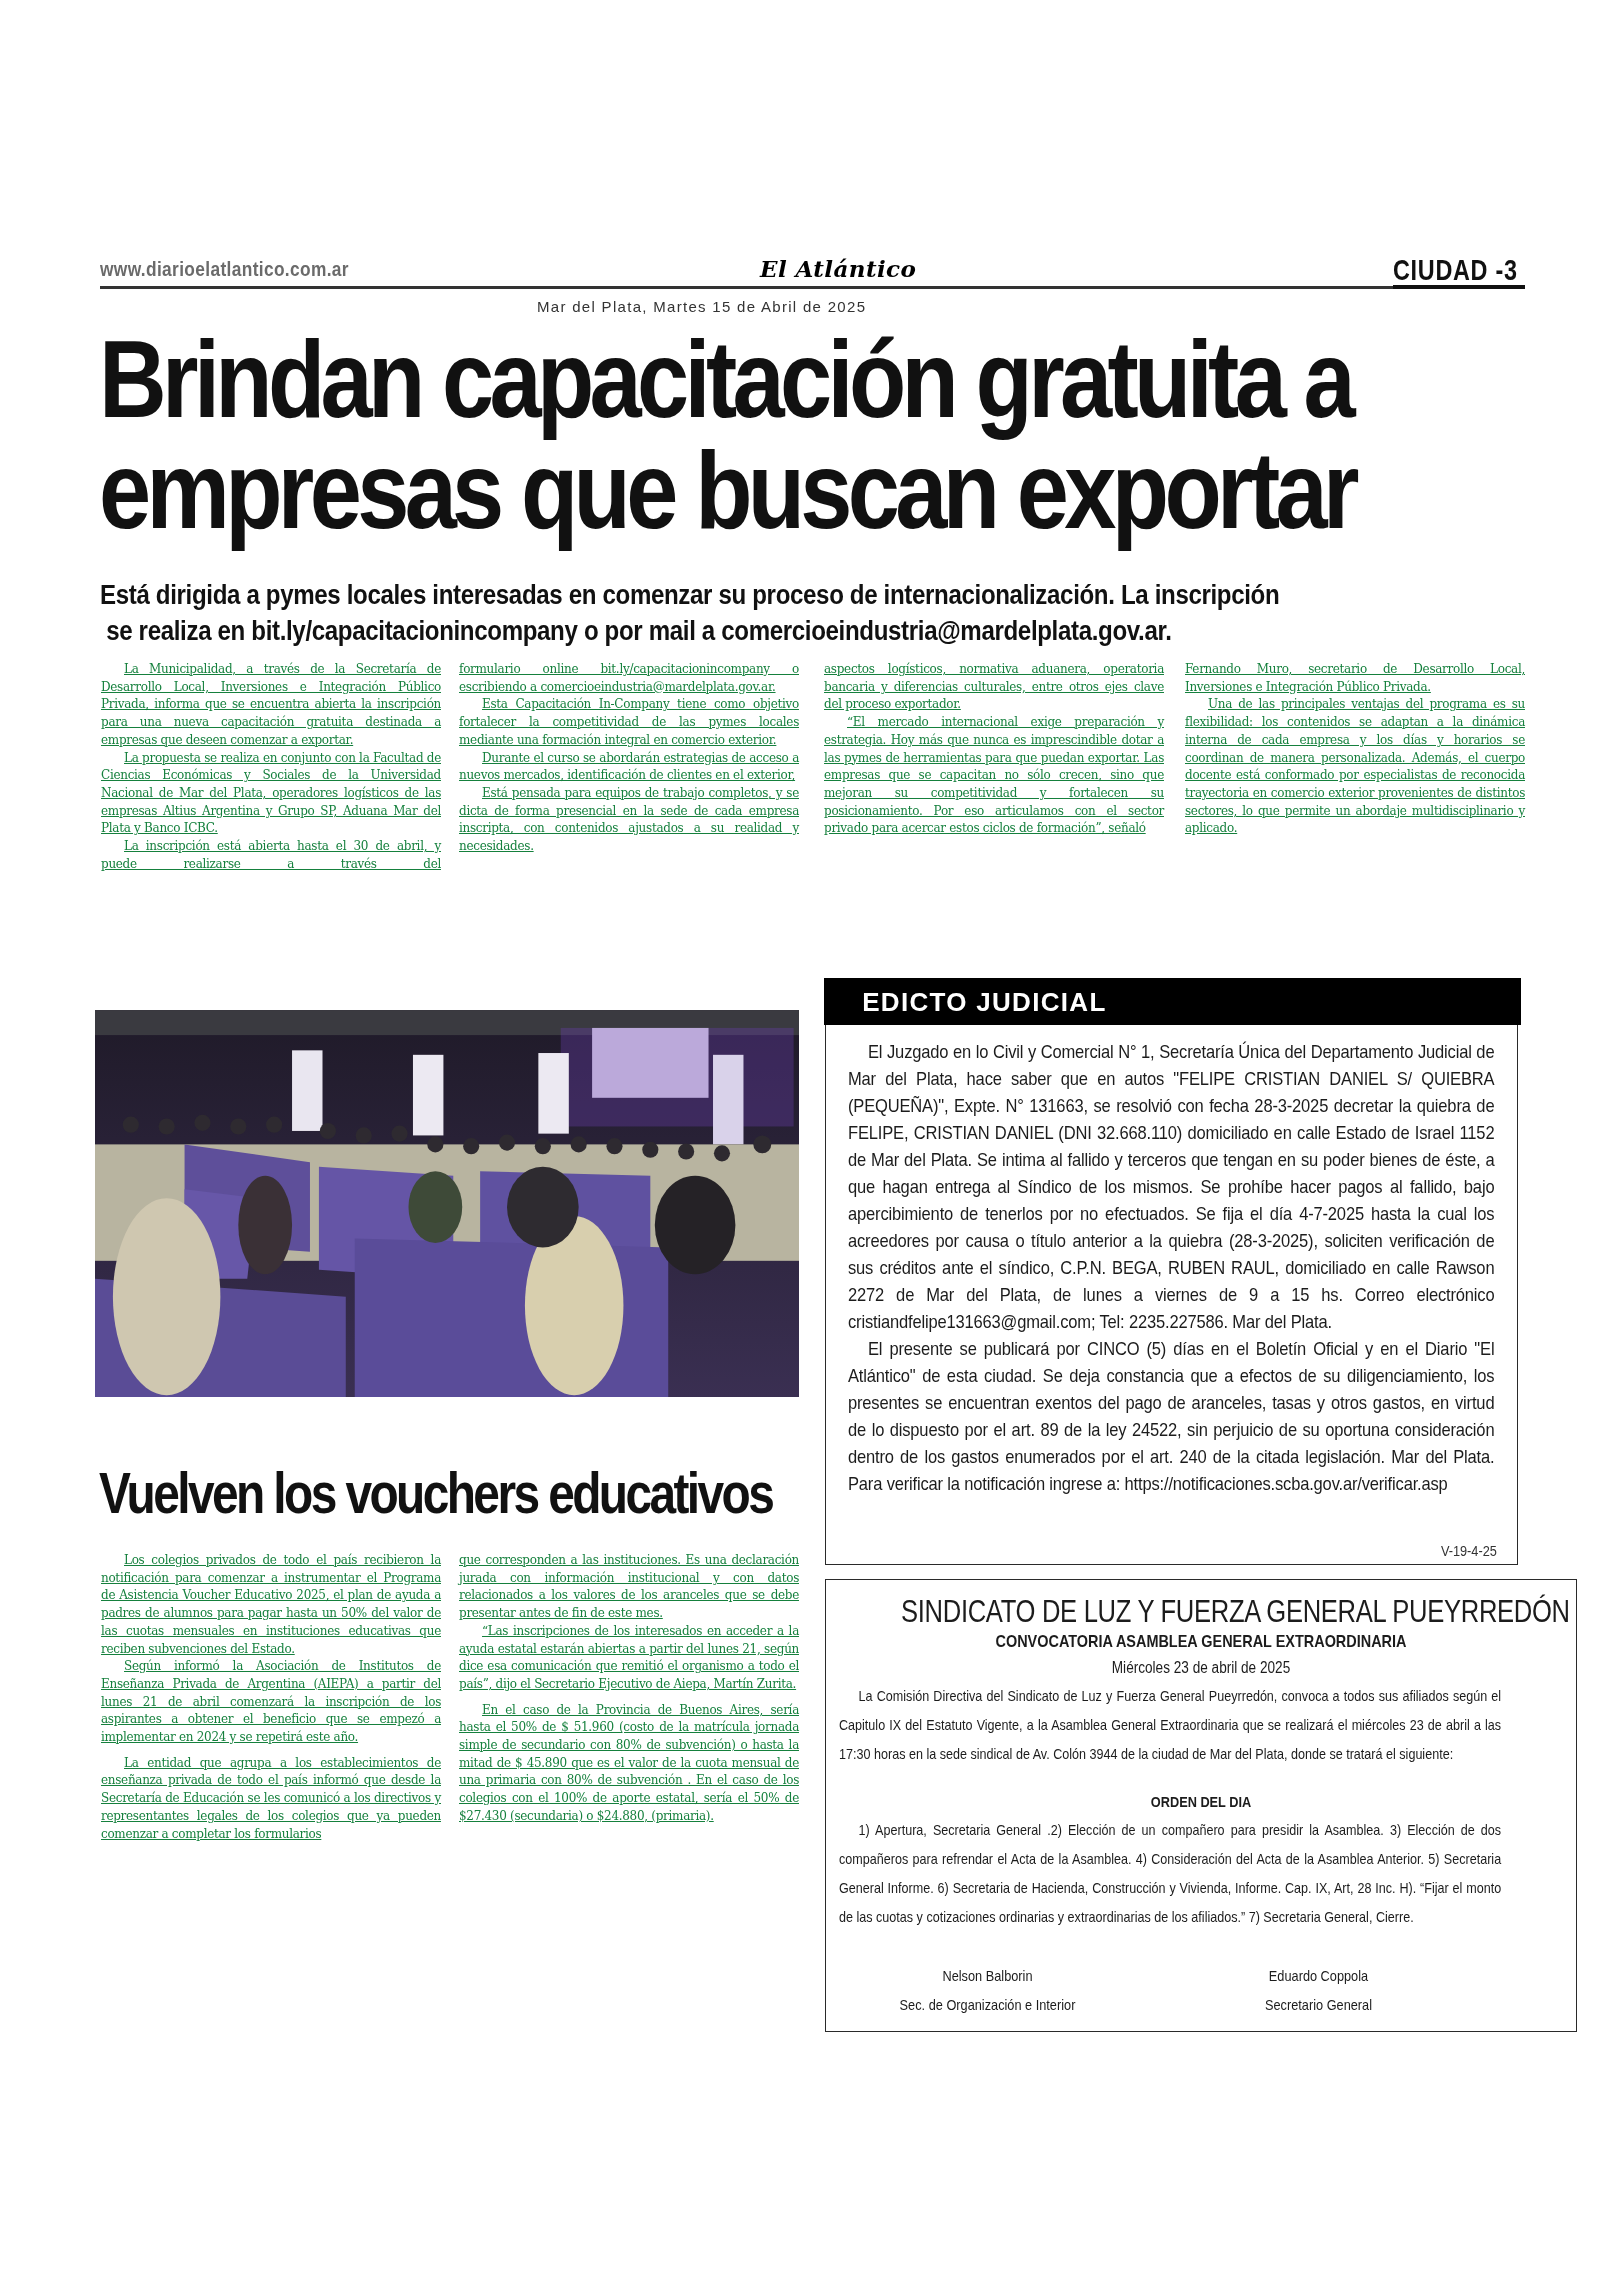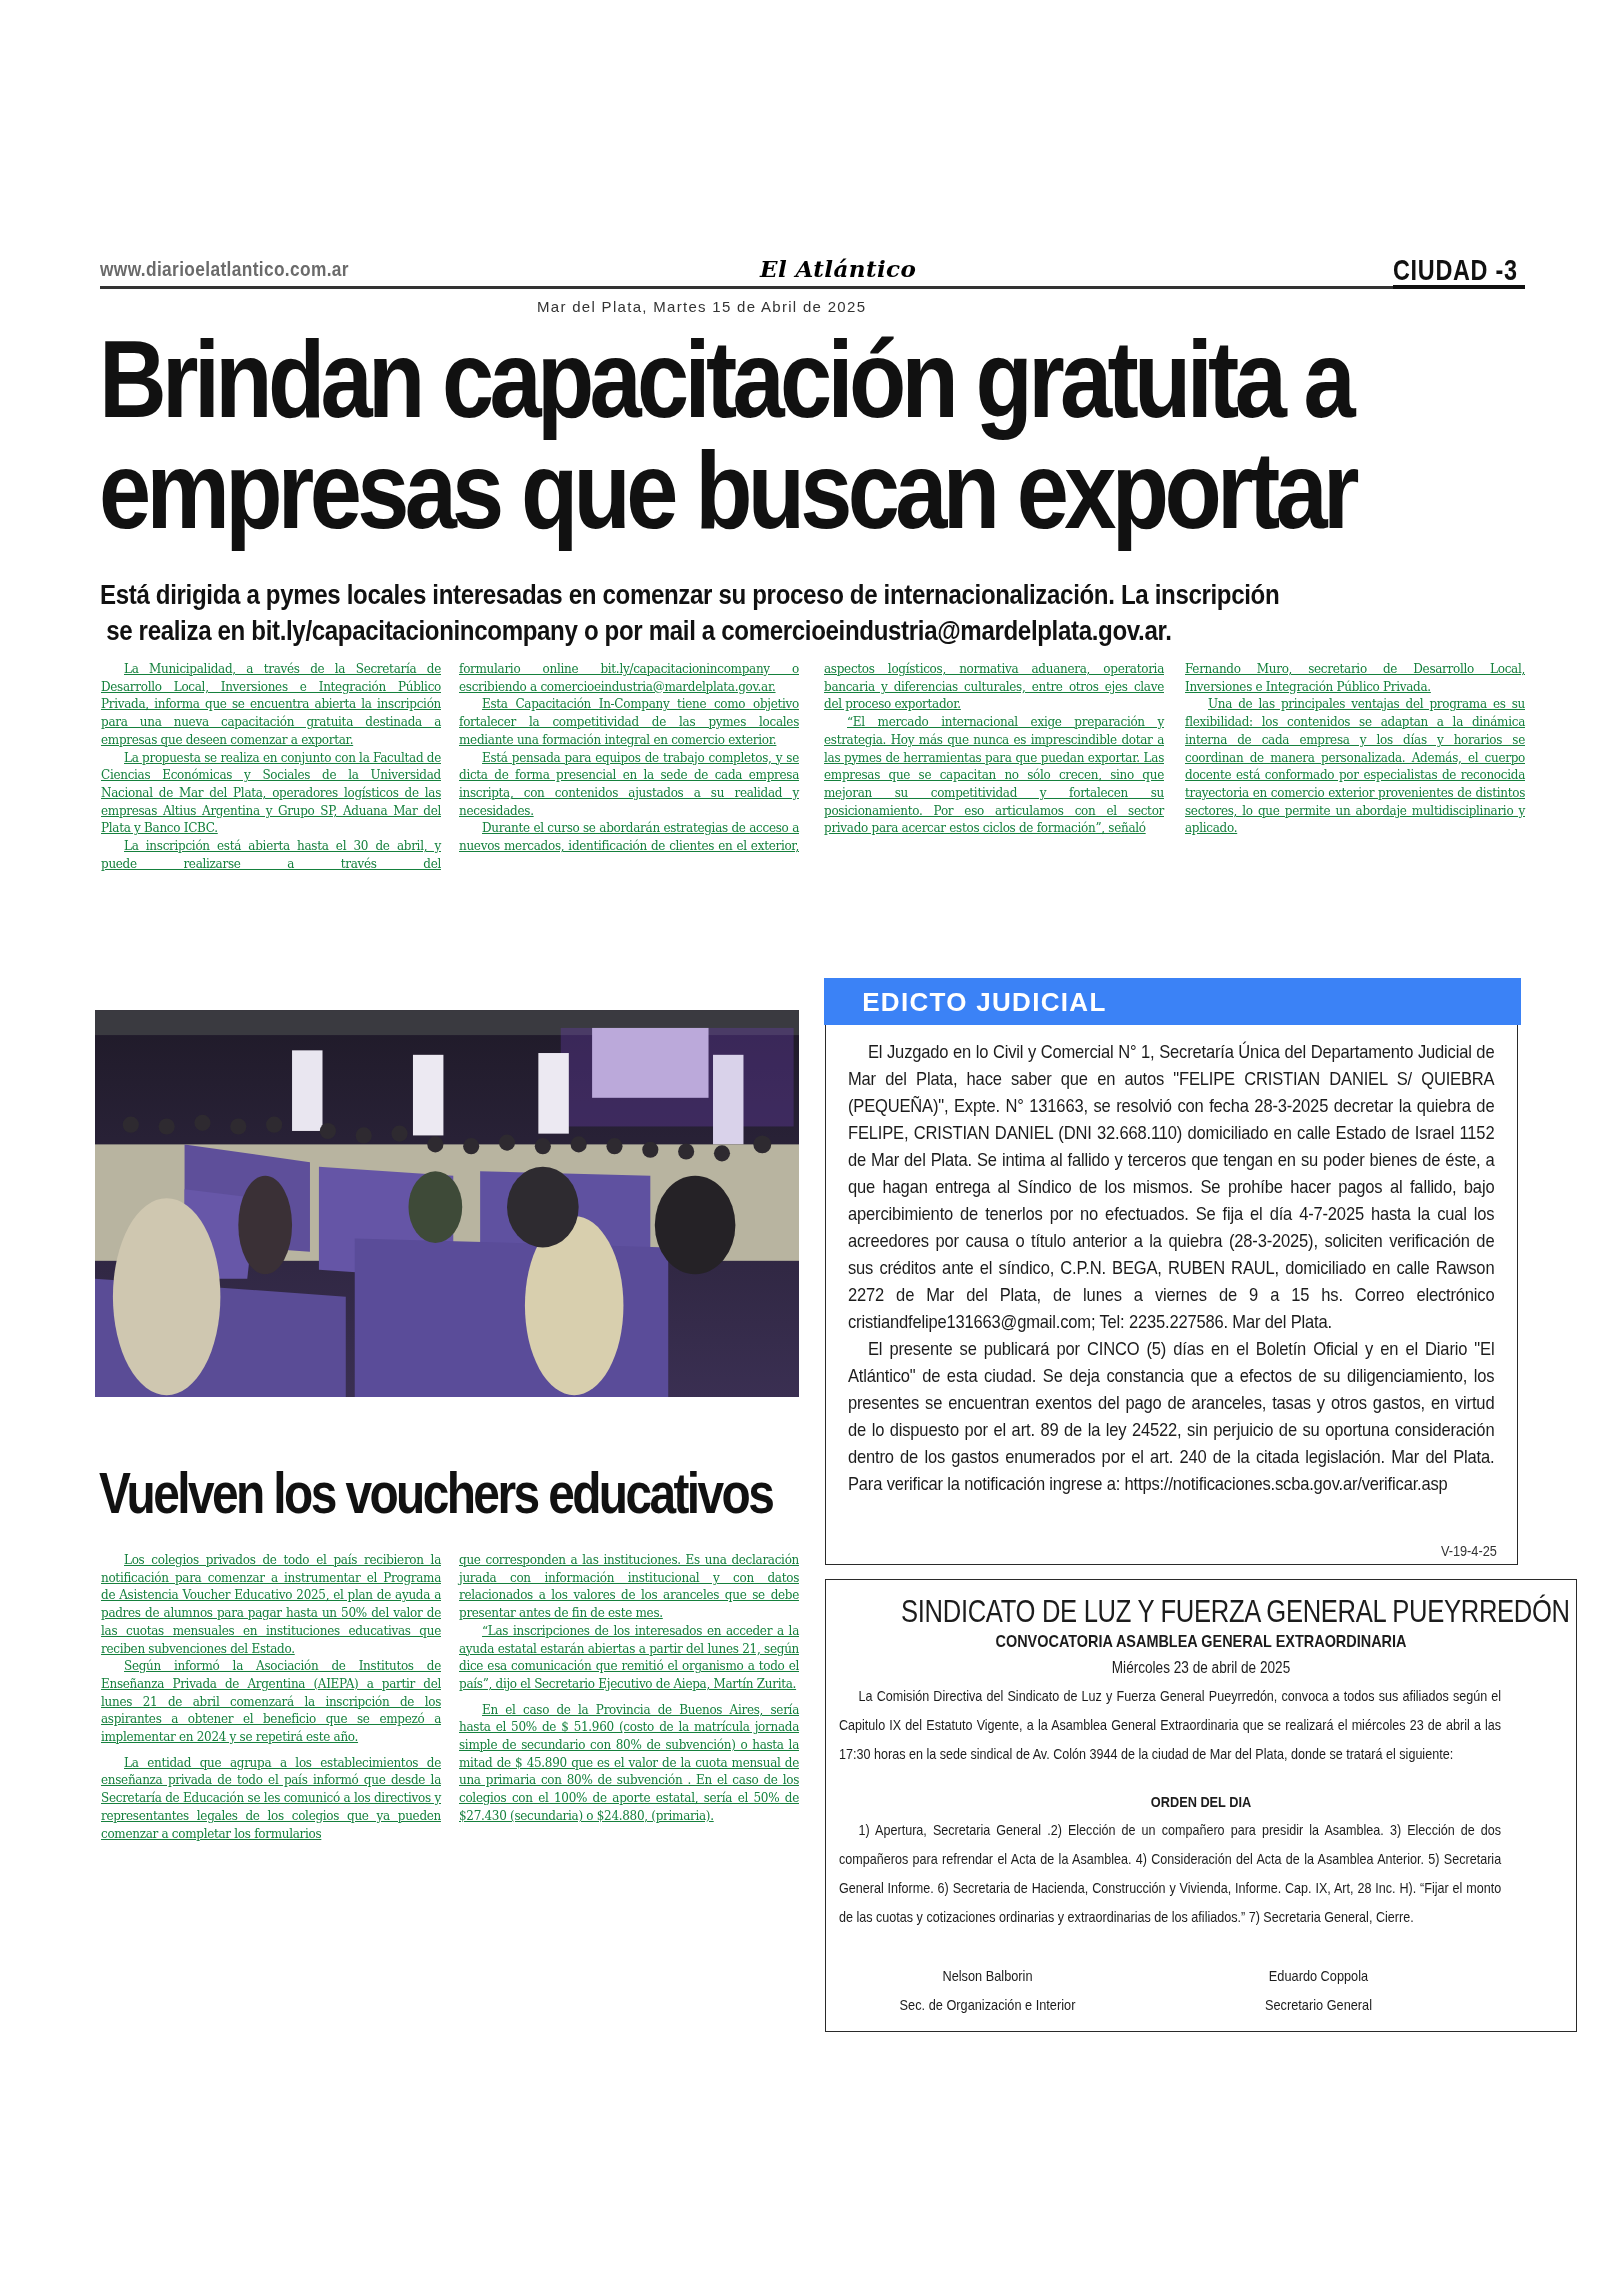--- a/index.html
+++ b/index.html
@@ -35,21 +35,21 @@
   #photo { left:95px; top:1010px; width:704px; height:387px; overflow:hidden; background:#2a2038; }
 
   
   #headline2 { left:99px; top:1462px; font-family:"Liberation Sans", sans-serif; font-weight:bold; font-size:57px; line-height:63px; letter-spacing:-3.1px; color:#111; transform:scaleX(0.84); transform-origin:left; white-space:nowrap; }
   #c5 { left:101px; top:1552px; }
   #c6 { left:459px; top:1552px; }
   #c5 p:last-child, #c6 p:last-child { text-align-last:left;margin-top:8px; }
 
   
   #edicto { left:825px; top:979px; width:693px; height:586px; border:1.8px solid #2a2a2a; box-sizing:border-box; }
-  #edicto-title-bar { position:absolute; left:-1.8px; top:-1.8px; width:697px; height:47px; background:#3b82f6; }
+  #edicto-title-bar { position:absolute; left:-1.8px; top:-1.8px; width:697px; height:47px; background:#000000; }
   #edicto-title { position:absolute; left:38px; top:9px; font-family:"Liberation Sans", sans-serif; font-weight:bold; font-size:26px; color:#fff; letter-spacing:1.3px; }
   #edicto-body { position:absolute; left:22.4px; top:58px; width:647px; font-family:"Liberation Sans", sans-serif; font-size:19px; line-height:27px; color:#1c1c1c; text-align:justify; transform:scaleX(0.87); transform-origin:left; width:743px; letter-spacing:-0.2px; }
   #edicto-body p { margin:0; text-indent:23px; }
   #edicto-code { position:absolute; right:19.7px; bottom:5.4px; font-family:"Liberation Sans", sans-serif; font-size:15px; color:#333; transform:scaleX(0.85); transform-origin:right; }
 
   
   #sindicato { left:825px; top:1579px; width:752px; height:453px; border:1.8px solid #2a2a2a; box-sizing:border-box; }
   #sind-title { position:absolute; left:0; top:12.5px; width:100%; text-align:center; font-family:"Liberation Sans", sans-serif; font-size:32px; color:#1c1c1c; transform:scaleX(0.8); transform-origin:center; white-space:nowrap; letter-spacing:-0.4px; }
   #sind-sub { position:absolute; left:0; top:52px; width:100%; text-align:center; font-family:"Liberation Sans", sans-serif; font-weight:bold; font-size:17px; color:#1c1c1c; transform:scaleX(0.85); transform-origin:center; }
   #sind-date { position:absolute; left:0; top:79px; width:100%; text-align:center; font-family:"Liberation Sans", sans-serif; font-size:16px; color:#1c1c1c; transform:scaleX(0.85); transform-origin:center; }
@@ -82,22 +82,22 @@
 </div>
 
 <div class="col" id="c1">
   <p>La Municipalidad, a través de la Secretaría de Desarrollo Local, Inversiones e Integración Público Privada, informa que se encuentra abierta la inscripción para una nueva capacitación gratuita destinada a empresas que deseen comenzar a exportar.</p>
   <p>La propuesta se realiza en conjunto con la Facultad de Ciencias Económicas y Sociales de la Universidad Nacional de Mar del Plata, operadores logísticos de las empresas Altius Argentina y Grupo SP, Aduana Mar del Plata y Banco ICBC.</p>
   <p>La inscripción está abierta hasta el 30 de abril, y puede realizarse a través del</p>
 </div>
 <div class="col" id="c2">
   <p class="noindent">formulario online bit.ly/capacitacionincompany o escribiendo a comercioeindustria@mardelplata.gov.ar.</p>
   <p>Esta Capacitación In-Company tiene como objetivo fortalecer la competitividad de las pymes locales mediante una formación integral en comercio exterior.</p>
+  <p>Durante el curso se abordarán estrategias de acceso a nuevos mercados, identificación de clientes en el exterior,</p>
   <p>Está pensada para equipos de trabajo completos, y se dicta de forma presencial en la sede de cada empresa inscripta, con contenidos ajustados a su realidad y necesidades.</p>
-  <p>Durante el curso se abordarán estrategias de acceso a nuevos mercados, identificación de clientes en el exterior,</p>
 </div>
 <div class="col" id="c3">
   <p class="noindent">aspectos logísticos, normativa aduanera, operatoria bancaria y diferencias culturales, entre otros ejes clave del proceso exportador.</p>
   <p>“El mercado internacional exige preparación y estrategia. Hoy más que nunca es imprescindible dotar a las pymes de herramientas para que puedan exportar. Las empresas que se capacitan no sólo crecen, sino que mejoran su competitividad y fortalecen su posicionamiento. Por eso articulamos con el sector privado para acercar estos ciclos de formación”, señaló</p>
 </div>
 <div class="col" id="c4">
   <p class="noindent">Fernando Muro, secretario de Desarrollo Local, Inversiones e Integración Público Privada.</p>
   <p>Una de las principales ventajas del programa es su flexibilidad: los contenidos se adaptan a la dinámica interna de cada empresa y los días y horarios se coordinan de manera personalizada. Además, el cuerpo docente está conformado por especialistas de reconocida trayectoria en comercio exterior provenientes de distintos sectores, lo que permite un abordaje multidisciplinario y aplicado.</p>
 </div>
 

